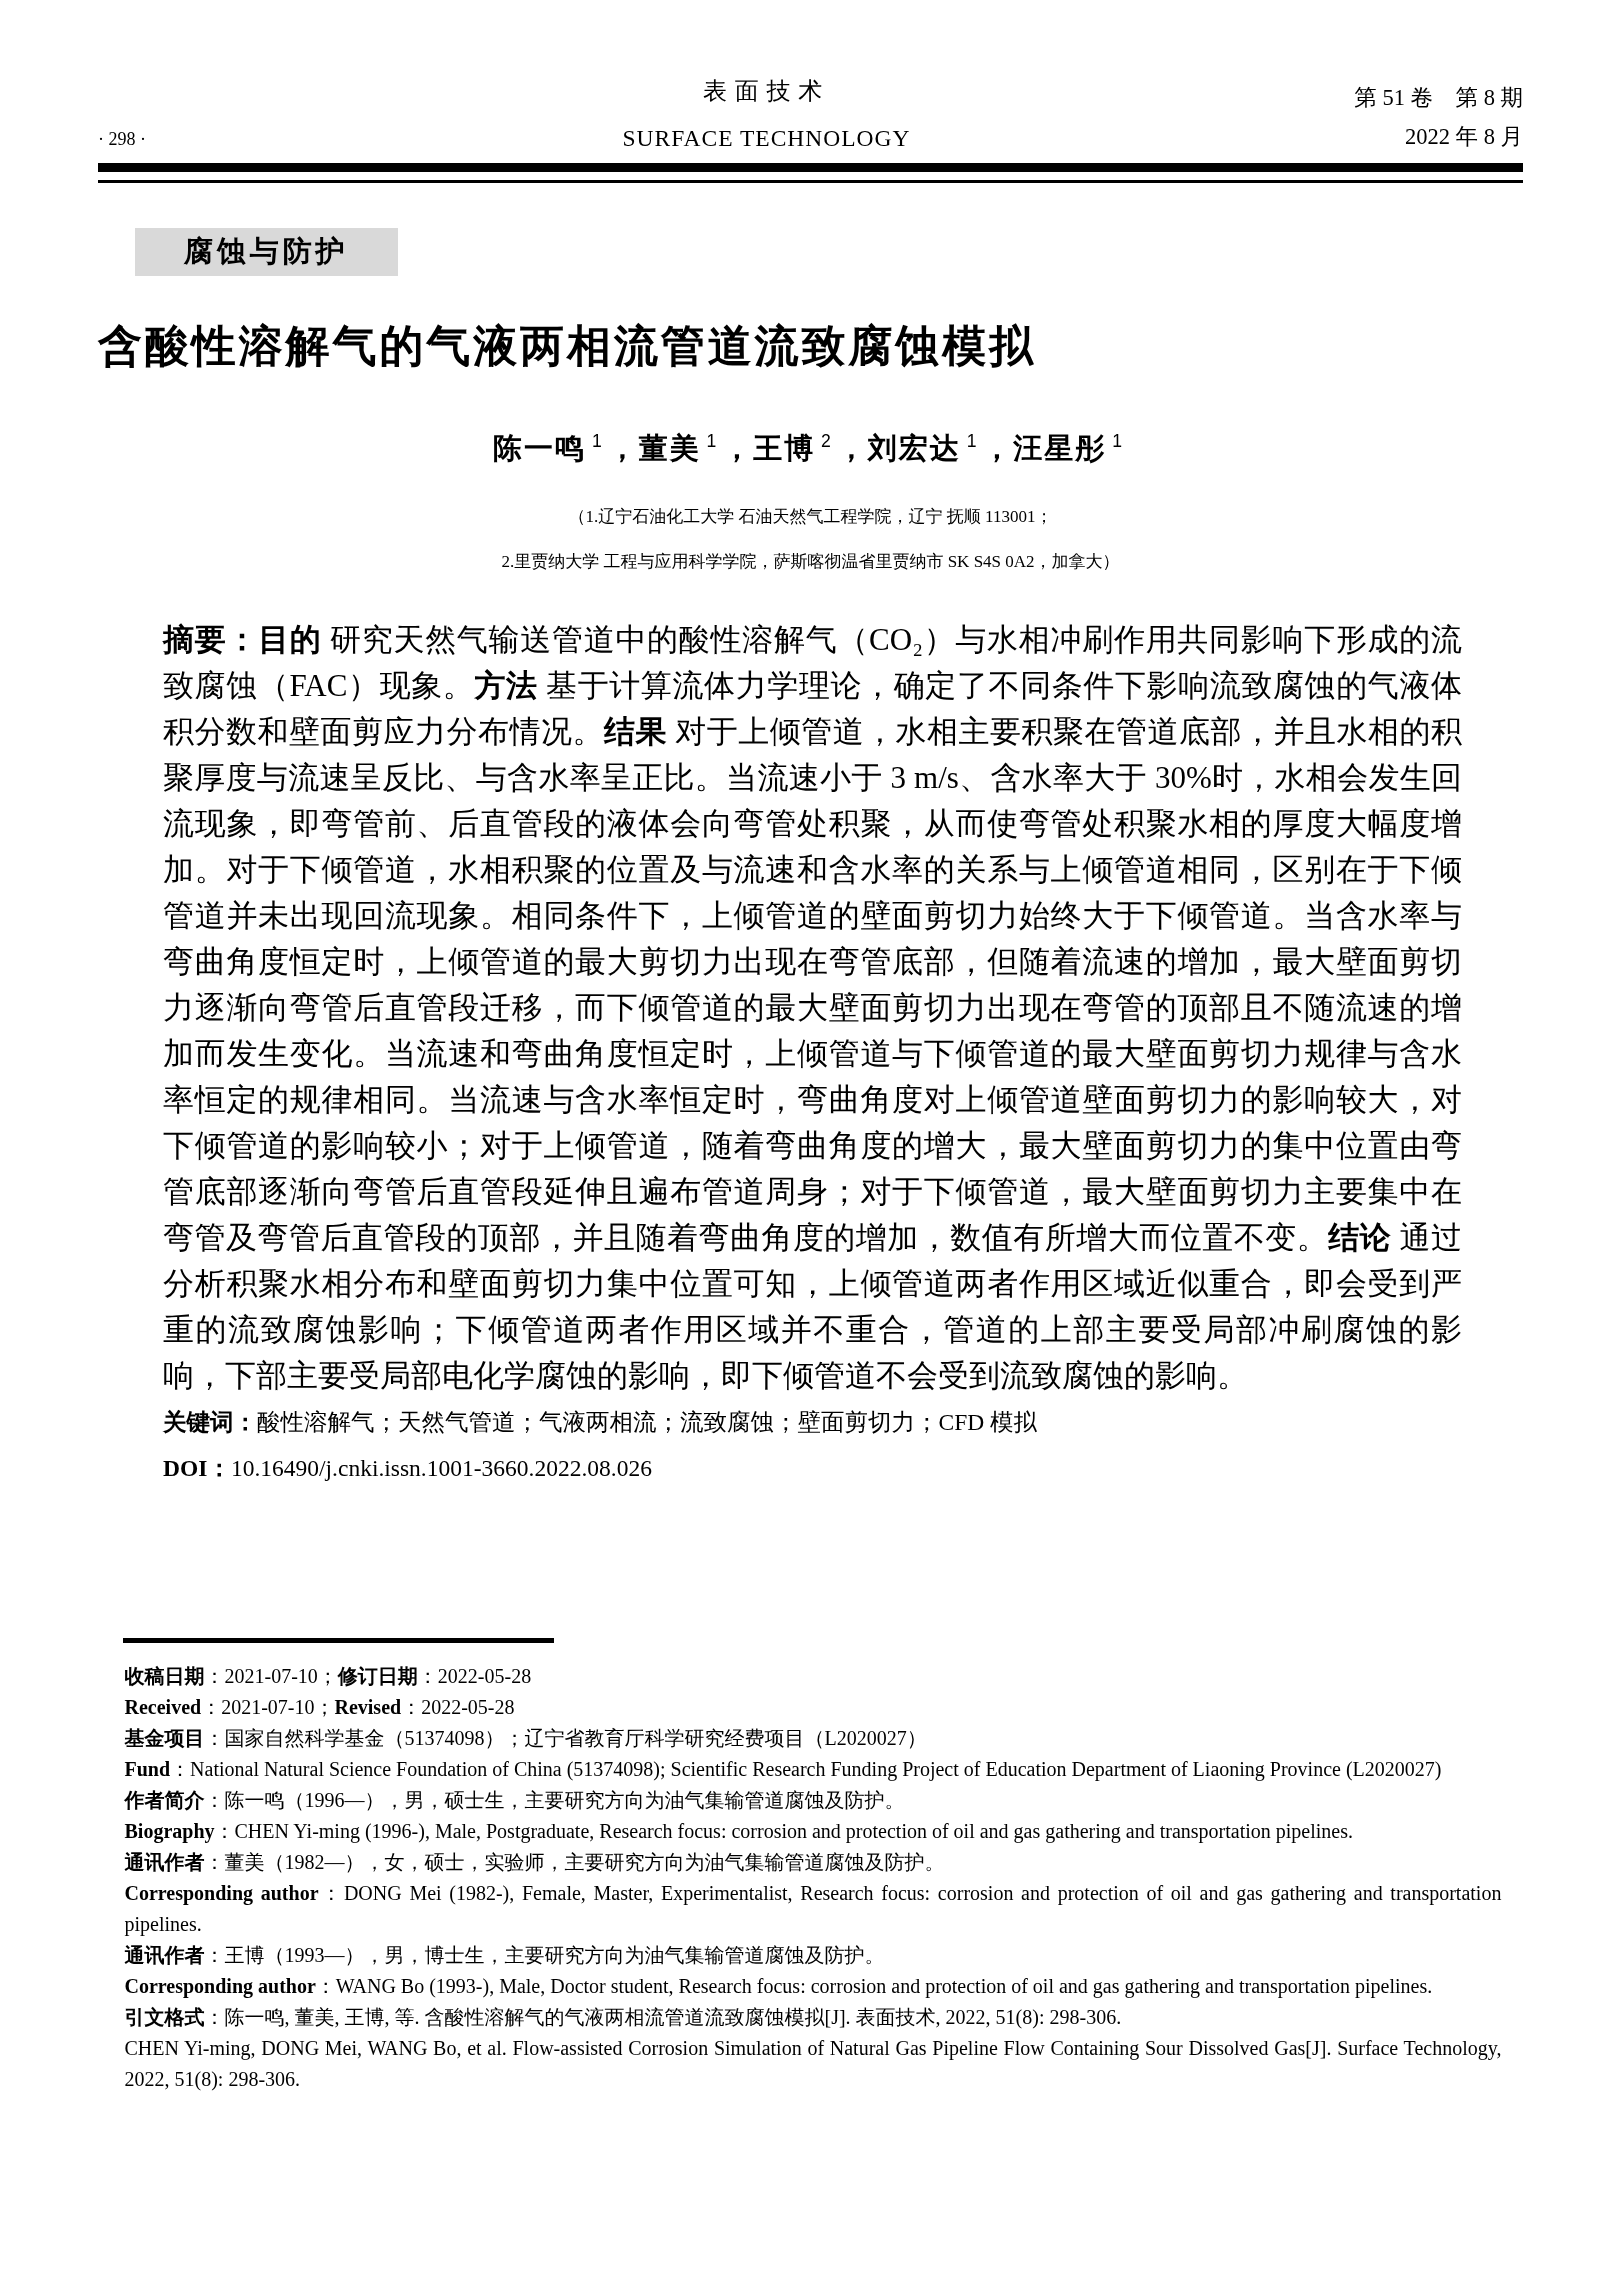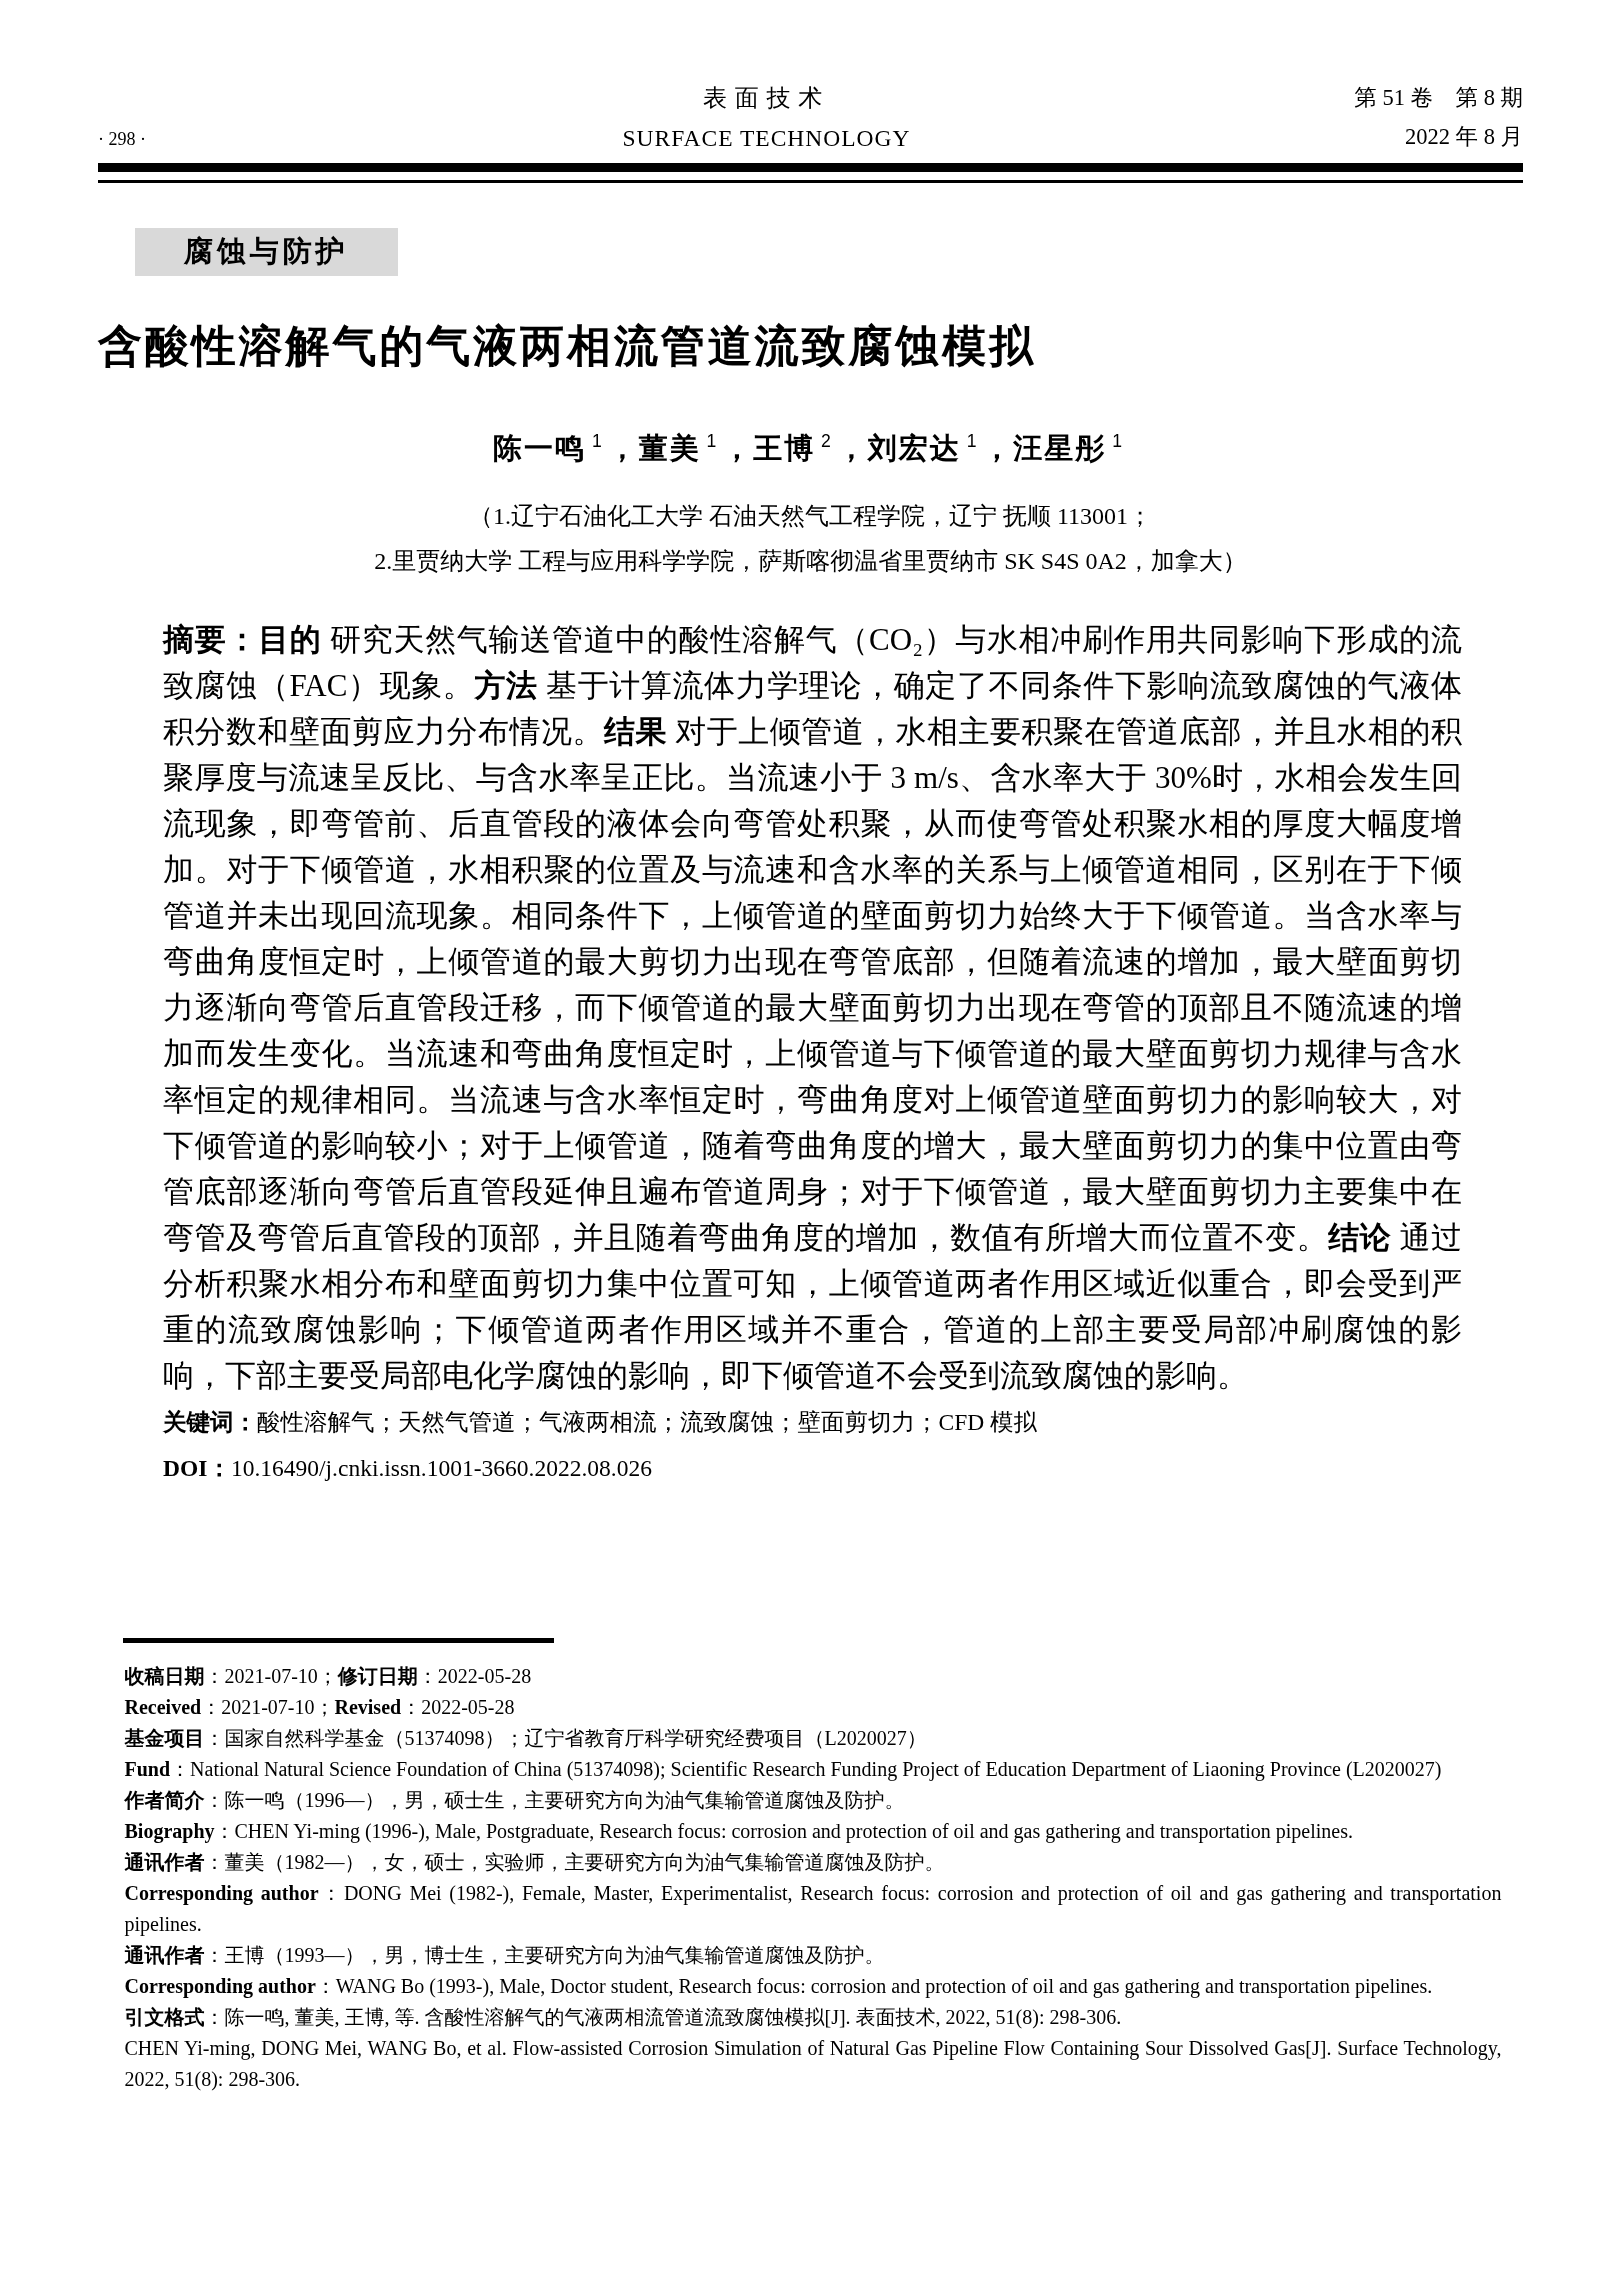--- a/index.html
+++ b/index.html
@@ -7,41 +7,41 @@
   body { font-family:"Liberation Serif", serif; color:#000; }
   .page {
     width:1621px; height:2293px; margin:0 auto; background:#fff;
     padding:74px 98px 0 98px; position:relative; overflow:hidden;
   }
   
   .hdr { display:flex; align-items:flex-end; }
   .hdr-left { width:167px; font-size:18px; padding-bottom:2px; }
   .hdr-center { flex:1; text-align:center; }
   .hdr-cn { font-size:24px; letter-spacing:7.8px; }
-  .hdr-en { font-size:23.5px; margin-top:11px; letter-spacing:1px; }
+  .hdr-en { font-size:23.5px; margin-top:18px; letter-spacing:1px; }
   .hdr-right { width:255px; text-align:right; font-size:22.5px; }
   .hdr-right div { margin-top:7.8px; }
   .rule-thick { height:8.8px; background:#000; margin-top:11.8px; }
   .rule-thin  { height:2.9px; background:#000; margin-top:7.8px; }
   
   .badge {
     display:inline-block; margin:45px 0 0 37px; background:#d9d9d9;
     padding:4px 49px; font-family:"Liberation Sans", sans-serif;
     font-weight:bold; font-size:29px; letter-spacing:3.9px;
   }
   h1.title {
     margin-top:41px; text-align:left; font-family:"Liberation Sans", sans-serif;
     font-weight:bold; font-size:44px; letter-spacing:2.9px;
   }
   .authors {
     margin-top:53px; text-align:center; font-family:"Liberation Sans", sans-serif;
     font-weight:600; font-size:29px; letter-spacing:2px;
   }
   .authors sup { font-size:17.6px; font-weight:400; margin:0 3.9px 0 5.9px; }
-  .affil { margin-top:25.5px; text-align:center; font-size:24px; line-height:45px; }
+  .affil { margin-top:25.5px; text-align:center; font-size:17px; line-height:45px; }
   
   .meta { margin:33px 61px 0 65px; font-size:31px; line-height:46px; text-align:justify; }
   .kv { margin:0 61px 0 65px; font-size:23.5px; line-height:46px; }
   .hei { font-family:"Liberation Sans", sans-serif; font-weight:bold; }
   .b { font-weight:bold; }
   
   .fn-rule { width:431px; height:4.9px; background:#000; margin:147px 0 0 24.5px; }
   .footnotes { margin:17.6px 21.6px 0 26.5px; font-size:20px; line-height:31px; }
   .fn-line { text-align:justify; }
 </style>

